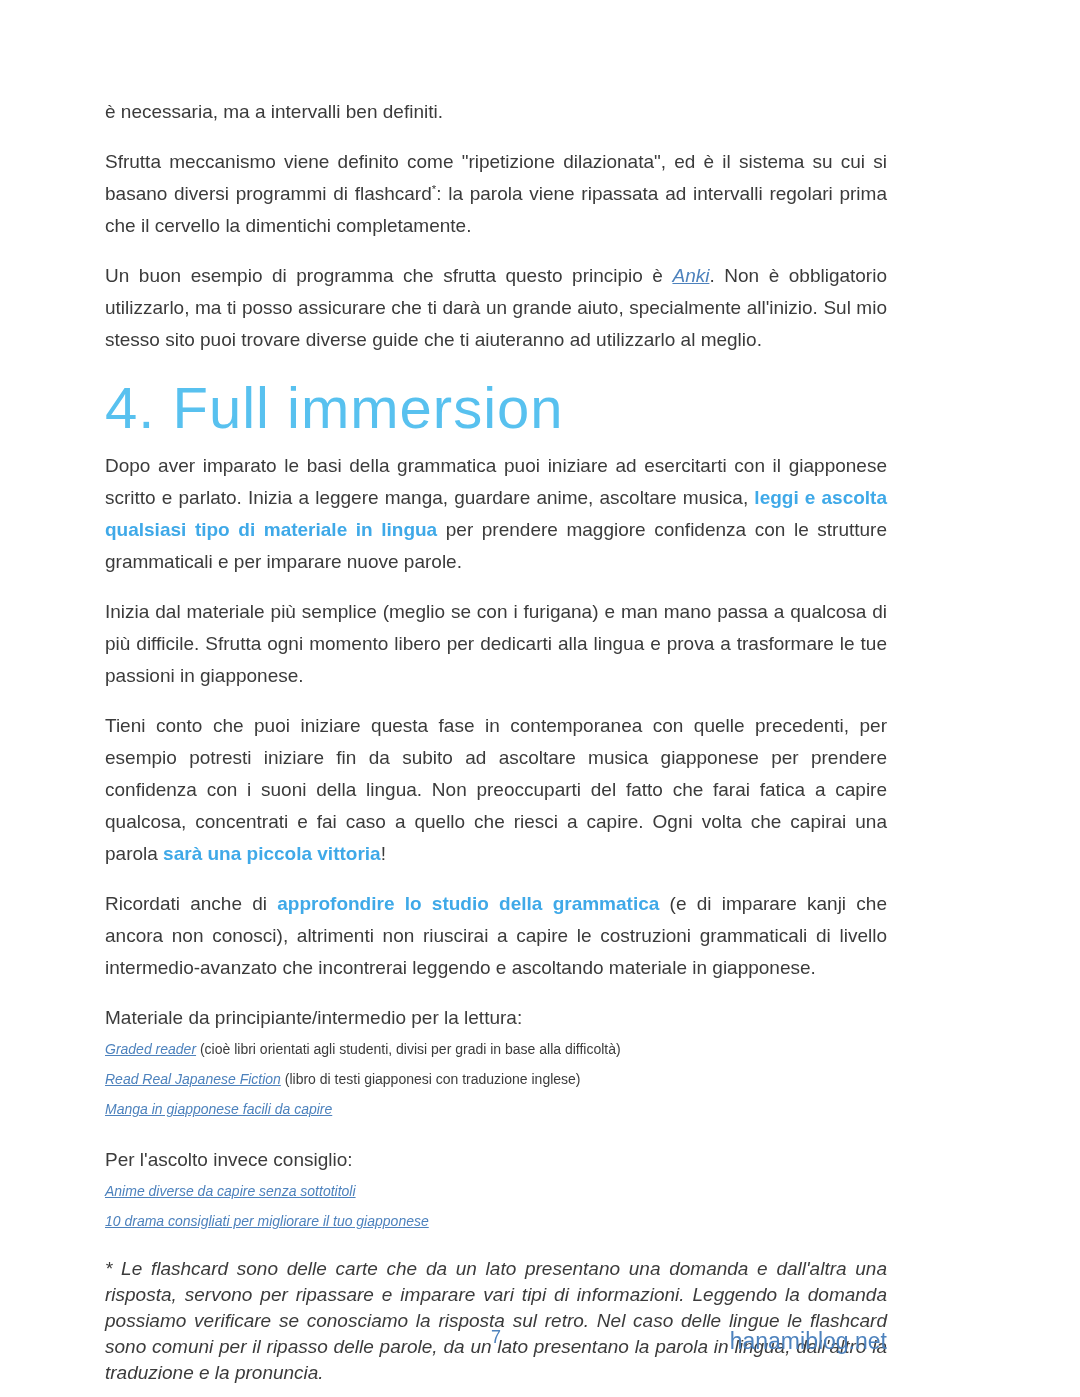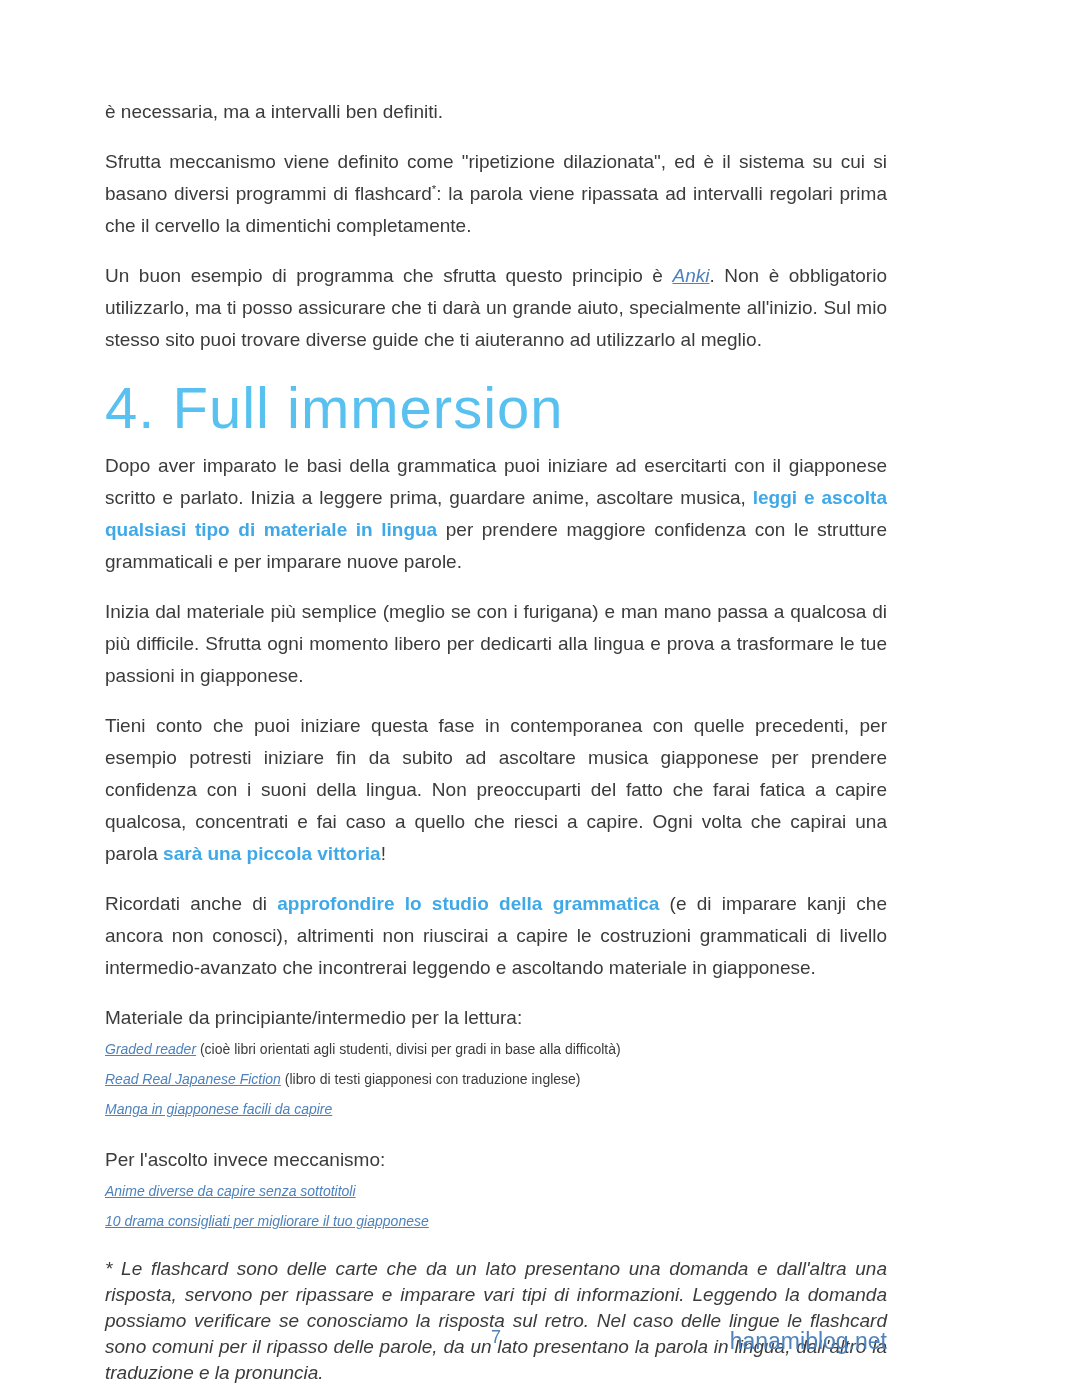--- a/index.html
+++ b/index.html
@@ -98,37 +98,37 @@
 <div class="page">
 
   <p class="para">è necessaria, ma a intervalli ben definiti.</p>
 
   <p class="para"><span>Sfrutta meccanismo viene definito come "ripetizione dilazionata", ed è il sistema su cui si basano diversi programmi di flashcard</span><sup>*</sup><span>: la parola viene ripassata ad intervalli regolari prima che il cervello la dimentichi completamente.</span></p>
 
   <p class="para"><span>Un buon esempio di programma che sfrutta questo principio è </span><a href="#" class="inline-link">Anki</a><span>. Non è obbligatorio utilizzarlo, ma ti posso assicurare che ti darà un grande aiuto, specialmente all'inizio. Sul mio stesso sito puoi trovare diverse guide che ti aiuteranno ad utilizzarlo al meglio.</span></p>
 
   <h1 class="heading">4. Full immersion</h1>
 
-  <p class="para"><span>Dopo aver imparato le basi della grammatica puoi iniziare ad esercitarti con il giapponese scritto e parlato. Inizia a leggere prima, guardare anime, ascoltare musica, </span><strong class="bold-blue">leggi e ascolta qualsiasi tipo di materiale in lingua</strong><span> per prendere maggiore confidenza con le strutture grammaticali e per imparare nuove parole.</span></p>
+  <p class="para"><span>Dopo aver imparato le basi della grammatica puoi iniziare ad esercitarti con il giapponese scritto e parlato. Inizia a leggere manga, guardare anime, ascoltare musica, </span><strong class="bold-blue">leggi e ascolta qualsiasi tipo di materiale in lingua</strong><span> per prendere maggiore confidenza con le strutture grammaticali e per imparare nuove parole.</span></p>
 
   <p class="para"><span>Inizia dal materiale più semplice (meglio se con i furigana) e man mano passa a qualcosa di più difficile. Sfrutta ogni momento libero per dedicarti alla lingua e prova a trasformare le tue passioni in giapponese.</span></p>
 
   <p class="para"><span>Tieni conto che puoi iniziare questa fase in contemporanea con quelle precedenti, per esempio potresti iniziare fin da subito ad ascoltare musica giapponese per prendere confidenza con i suoni della lingua. Non preoccuparti del fatto che farai fatica a capire qualcosa, concentrati e fai caso a quello che riesci a capire. Ogni volta che capirai una parola </span><strong class="bold-blue">sarà una piccola vittoria</strong><span>!</span></p>
 
   <p class="para"><span>Ricordati anche di </span><strong class="bold-blue">approfondire lo studio della grammatica</strong><span> (e di imparare kanji che ancora non conosci), altrimenti non riuscirai a capire le costruzioni grammaticali di livello intermedio-avanzato che incontrerai leggendo e ascoltando materiale in giapponese.</span></p>
 
   <div class="list-block">
     <p class="list-title">Materiale da principiante/intermedio per la lettura:</p>
     <p class="list-line"><a href="#" class="inline-link">Graded reader</a><span> (cioè libri orientati agli studenti, divisi per gradi in base alla difficoltà)</span></p>
     <p class="list-line"><a href="#" class="inline-link">Read Real Japanese Fiction</a><span> (libro di testi giapponesi con traduzione inglese)</span></p>
     <p class="list-line"><a href="#" class="inline-link">Manga in giapponese facili da capire</a></p>
   </div>
 
   <div class="list-block">
-    <p class="list-title">Per l'ascolto invece meccanismo:</p>
+    <p class="list-title">Per l'ascolto invece consiglio:</p>
     <p class="list-line"><a href="#" class="inline-link">Anime diverse da capire senza sottotitoli</a></p>
     <p class="list-line"><a href="#" class="inline-link">10 drama consigliati per migliorare il tuo giapponese</a></p>
   </div>
 
   <p class="footnote">* Le flashcard sono delle carte che da un lato presentano una domanda e dall'altra una risposta, servono per ripassare e imparare vari tipi di informazioni. Leggendo la domanda possiamo verificare se conosciamo la risposta sul retro. Nel caso delle lingue le flashcard sono comuni per il ripasso delle parole, da un lato presentano la parola in lingua, dall'altro la traduzione e la pronuncia.</p>
 
   <div class="footer">
     <span class="page-number">7</span>
     <a href="#" class="site-link">hanamiblog.net</a>
   </div>

